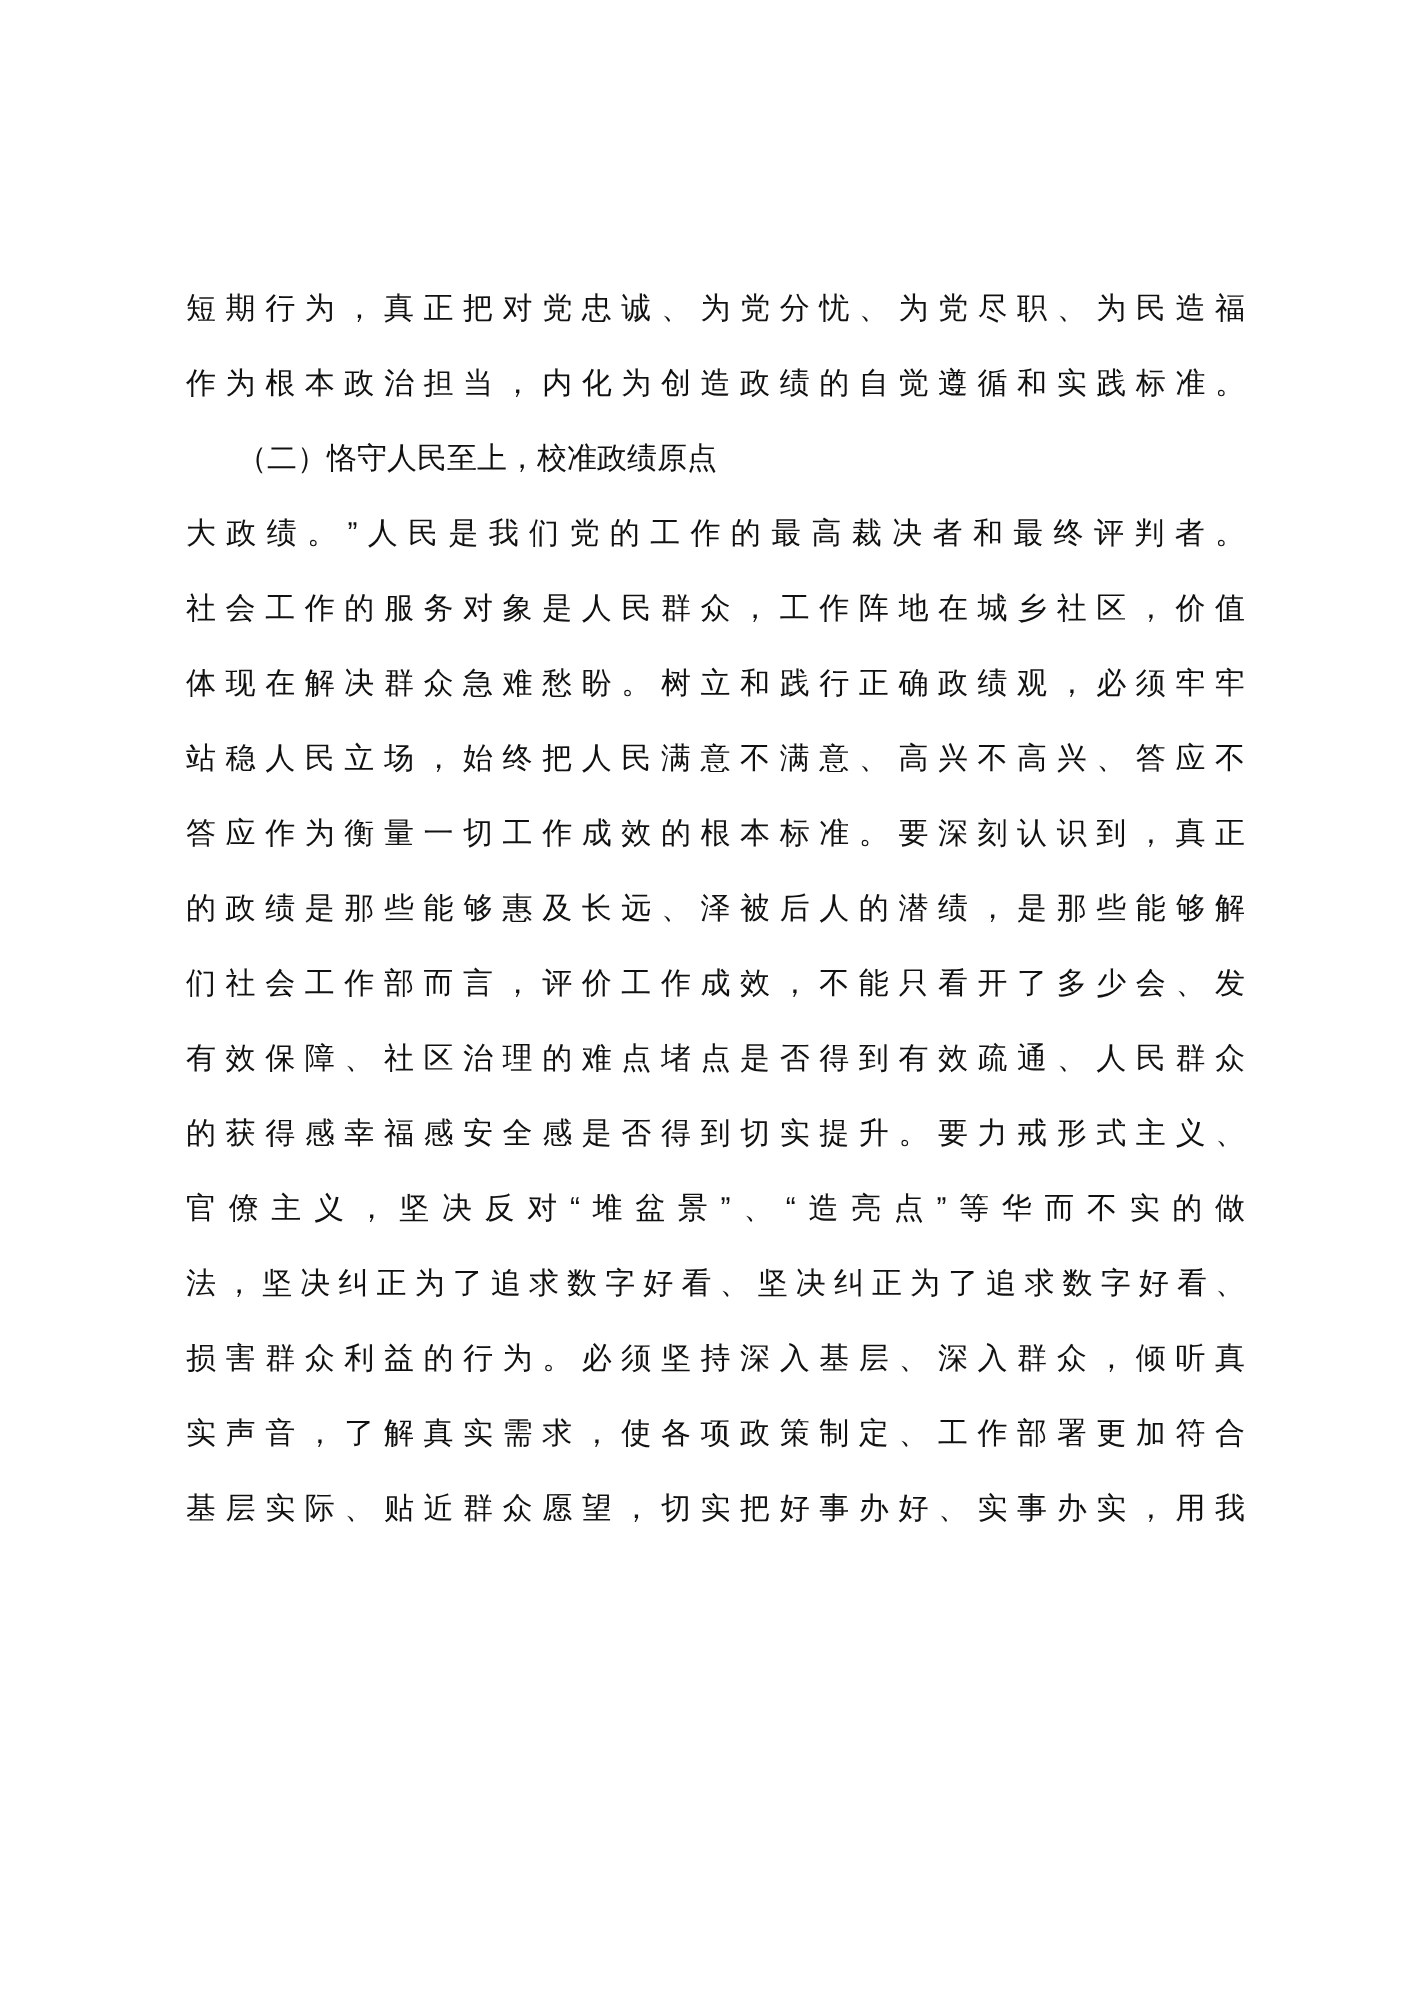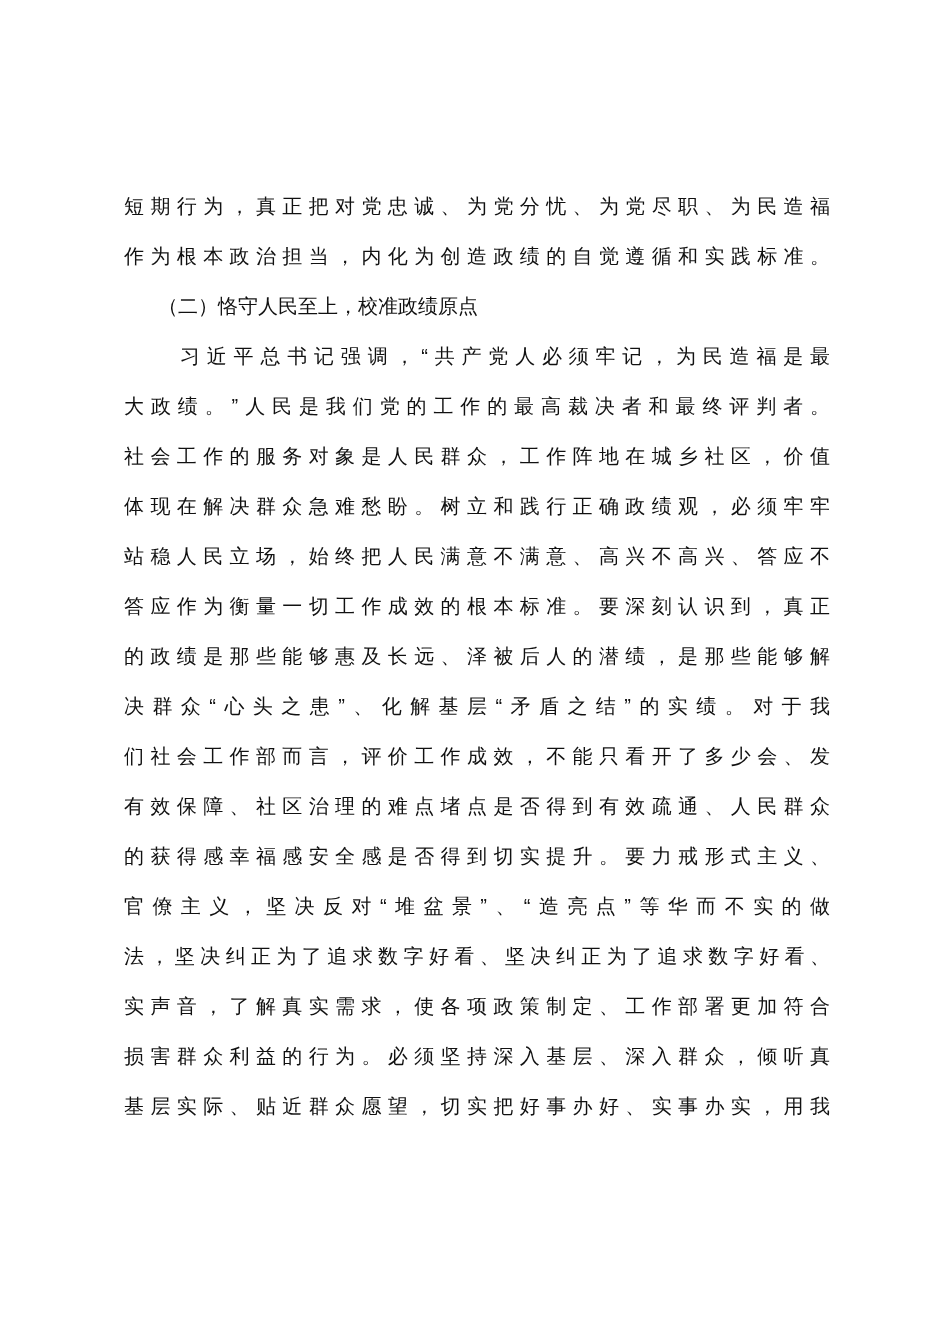--- a/index.html
+++ b/index.html
@@ -45,30 +45,28 @@
   }
 </style>
 </head>
 <body>
 
 <div class="page">
   <div class="textblock">
     <div class="line j">短期行为，真正把对党忠诚、为党分忧、为党尽职、为民造福</div>
     <div class="line j">作为根本政治担当，内化为创造政绩的自觉遵循和实践标准。</div>
     <div class="line heading">（二）恪守人民至上，校准政绩原点</div>
-    <div class="line j first">习近平总书记强调，“共产党人必须牢记，为民造福是最</div>
     <div class="line j">大政绩。”人民是我们党的工作的最高裁决者和最终评判者。</div>
     <div class="line j">社会工作的服务对象是人民群众，工作阵地在城乡社区，价值</div>
     <div class="line j">体现在解决群众急难愁盼。树立和践行正确政绩观，必须牢牢</div>
     <div class="line j">站稳人民立场，始终把人民满意不满意、高兴不高兴、答应不</div>
     <div class="line j">答应作为衡量一切工作成效的根本标准。要深刻认识到，真正</div>
     <div class="line j">的政绩是那些能够惠及长远、泽被后人的潜绩，是那些能够解</div>
-    <div class="line j">决群众“心头之患”、化解基层“矛盾之结”的实绩。对于我</div>
     <div class="line j">们社会工作部而言，评价工作成效，不能只看开了多少会、发</div>
     <div class="line j">有效保障、社区治理的难点堵点是否得到有效疏通、人民群众</div>
     <div class="line j">的获得感幸福感安全感是否得到切实提升。要力戒形式主义、</div>
     <div class="line j">官僚主义，坚决反对“堆盆景”、“造亮点”等华而不实的做</div>
     <div class="line j">法，坚决纠正为了追求数字好看、坚决纠正为了追求数字好看、</div>
+    <div class="line j">损害群众利益的行为。必须坚持深入基层、深入群众，倾听真</div>
     <div class="line j">实声音，了解真实需求，使各项政策制定、工作部署更加符合</div>
-    <div class="line j">损害群众利益的行为。必须坚持深入基层、深入群众，倾听真</div>
     <div class="line j">基层实际、贴近群众愿望，切实把好事办好、实事办实，用我</div>
   </div>
 </div>
 
 </body></html>

